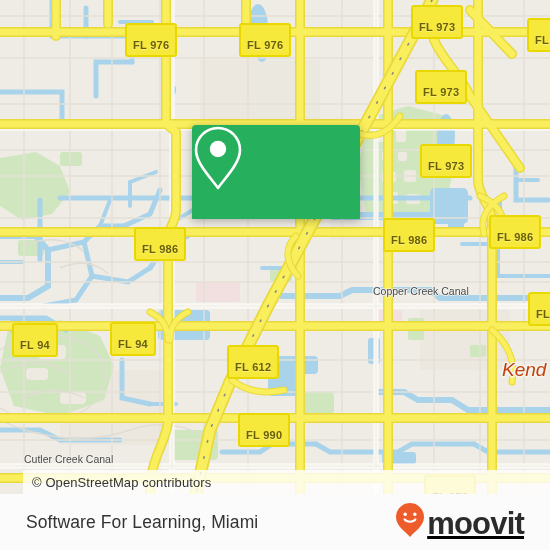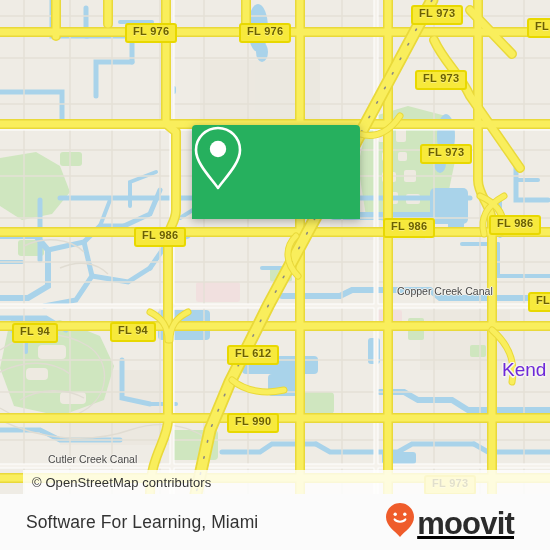--- a/index.html
+++ b/index.html
@@ -17,42 +17,42 @@
   
   .shield{
     position:absolute;
     background:#f7e93c;
     border:2px solid #e8d800;
     border-radius:3px;
     color:#6b6000;
     font-size:11px;
     font-weight:bold;
     line-height:1;
-    padding:1px 6px 4px 6px;
+    padding:15px 6px 4px 6px;
     white-space:nowrap;
     letter-spacing:.3px;
     box-sizing:border-box;
     text-shadow:0 1px 0 rgba(255,255,255,.35);
   }
   
   .place-label{
     position:absolute;
-    color:#6d28d9;
+    color:#c2410c;
     font-size:19px;
     white-space:nowrap;
     text-shadow:-1.5px 0 #f6f4ef,0 1.5px #f6f4ef,1.5px 0 #f6f4ef,0 -1.5px #f6f4ef,
                 -1px -1px #f6f4ef,1px 1px #f6f4ef,-1px 1px #f6f4ef,1px -1px #f6f4ef;
+    font-style:italic;
   }
   .water-label{
     position:absolute;
     color:#4a4a4a;
     font-size:10.5px;
     white-space:nowrap;
     text-shadow:-1.2px 0 #f4f2ed,0 1.2px #f4f2ed,1.2px 0 #f4f2ed,0 -1.2px #f4f2ed;
-    padding-left:24px;
   }
 
   
   #popup{
     position:absolute;left:192px;top:125px;width:168px;
     filter:drop-shadow(0 2px 4px rgba(0,0,0,.28));
     z-index:40;
   }
   #popup-head{
     height:94px;background:#26b05e;border-radius:4px 4px 0 0;
@@ -85,21 +85,21 @@
   }
   #attrib span{
     color:#333;font-size:13px;padding-left:9px;letter-spacing:.1px;
   }
 
   
   #footer{
     position:absolute;left:0;top:494px;width:550px;height:56px;
     background:#fbfbfb;
     display:flex;align-items:center;justify-content:space-between;
-    box-sizing:border-box;padding:0 36px 0 26px;
+    box-sizing:border-box;padding:0 26px 0 26px;
     z-index:50;
     overflow:hidden;
   }
   #footer-title{color:#333;font-size:17.5px;letter-spacing:.1px;}
   #brand{display:flex;align-items:center;gap:2px;text-decoration:underline;}
   #brand-word{
     color:#2b2b2b;font-size:31px;font-weight:bold;letter-spacing:-0.8px;
     line-height:1;position:relative;top:1px;
   }
 </style>
@@ -360,21 +360,21 @@
       <div class="shield" style="left:527px;top:18px">FL 9</div>
       <div class="shield" style="left:415px;top:70px">FL 973</div>
       <div class="shield" style="left:420px;top:144px">FL 973</div>
       <div class="shield" style="left:134px;top:227px">FL 986</div>
       <div class="shield" style="left:383px;top:218px">FL 986</div>
       <div class="shield" style="left:489px;top:215px">FL 986</div>
       <div class="shield" style="left:528px;top:292px">FL 8</div>
       <div class="shield" style="left:12px;top:323px">FL 94</div>
       <div class="shield" style="left:110px;top:322px">FL 94</div>
       <div class="shield" style="left:227px;top:345px">FL 612</div>
-      <div class="shield" style="left:227px;top:413px">FL 990</div>
+      <div class="shield" style="left:238px;top:413px">FL 990</div>
       <div class="shield" style="left:424px;top:475px">FL 973</div>
     </div>
 
     <div class="water-label" style="left:373px;top:285px">Copper Creek Canal</div>
     <div class="water-label" style="left:24px;top:453px">Cutler Creek Canal</div>
 
     <div class="place-label" style="left:502px;top:359px">Kend</div>
 
     <div id="popup">
       <div id="popup-head">

